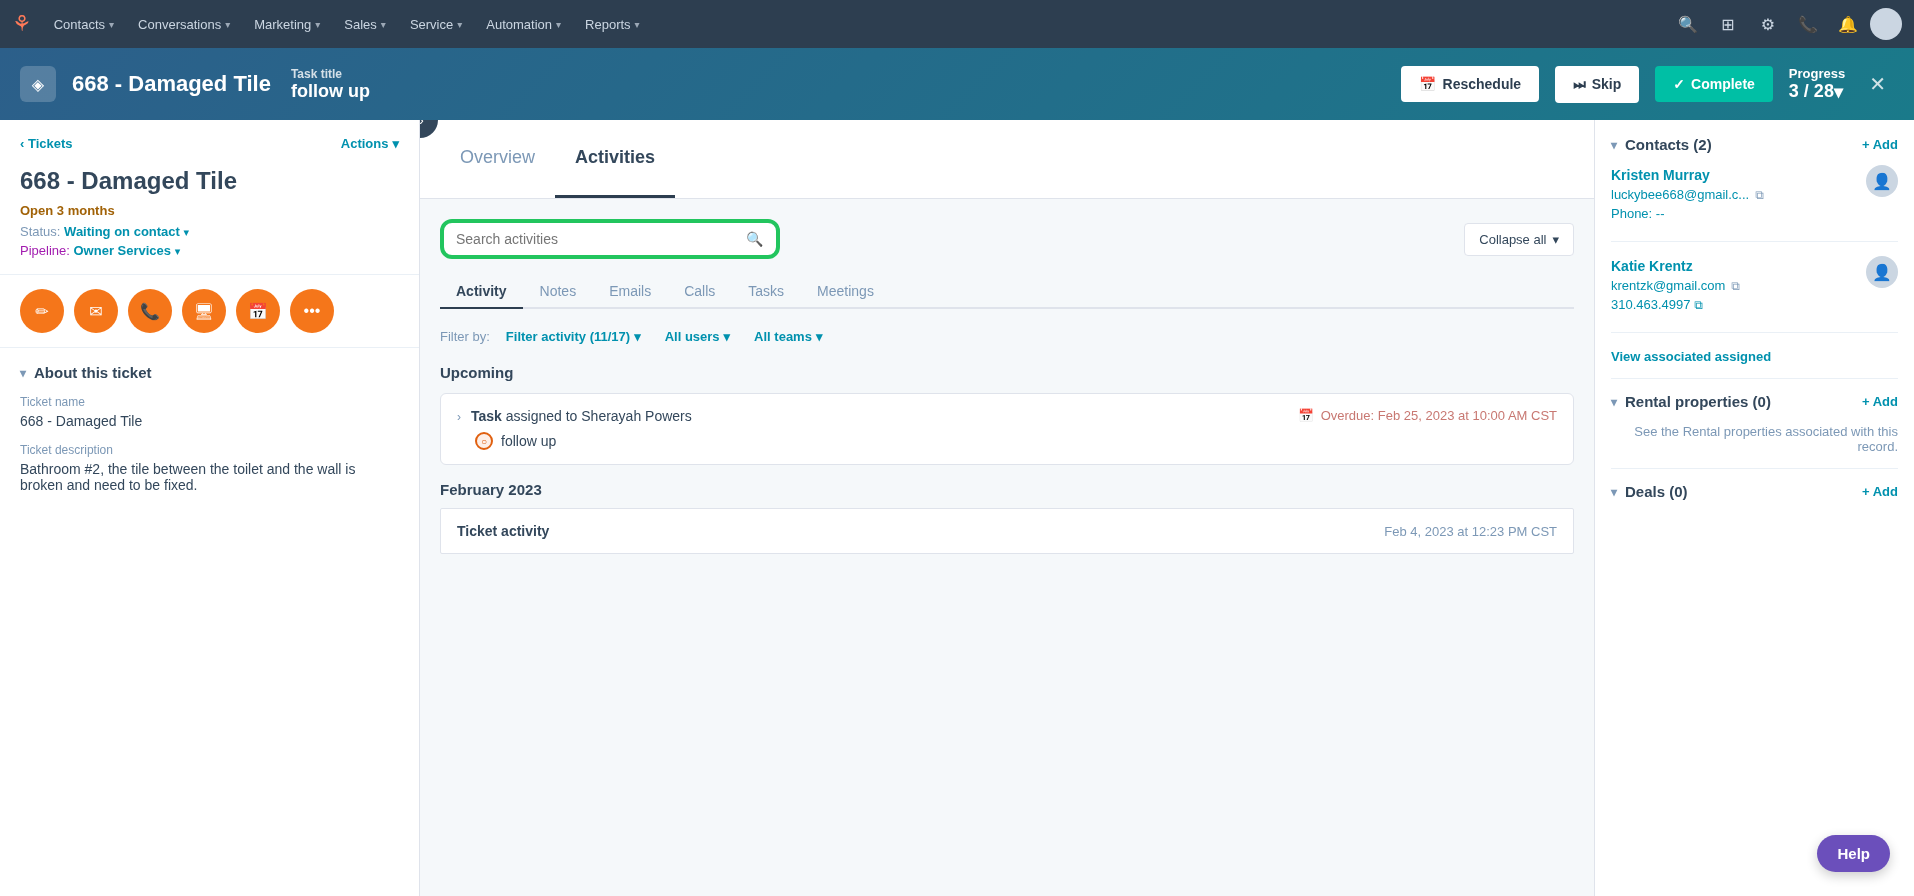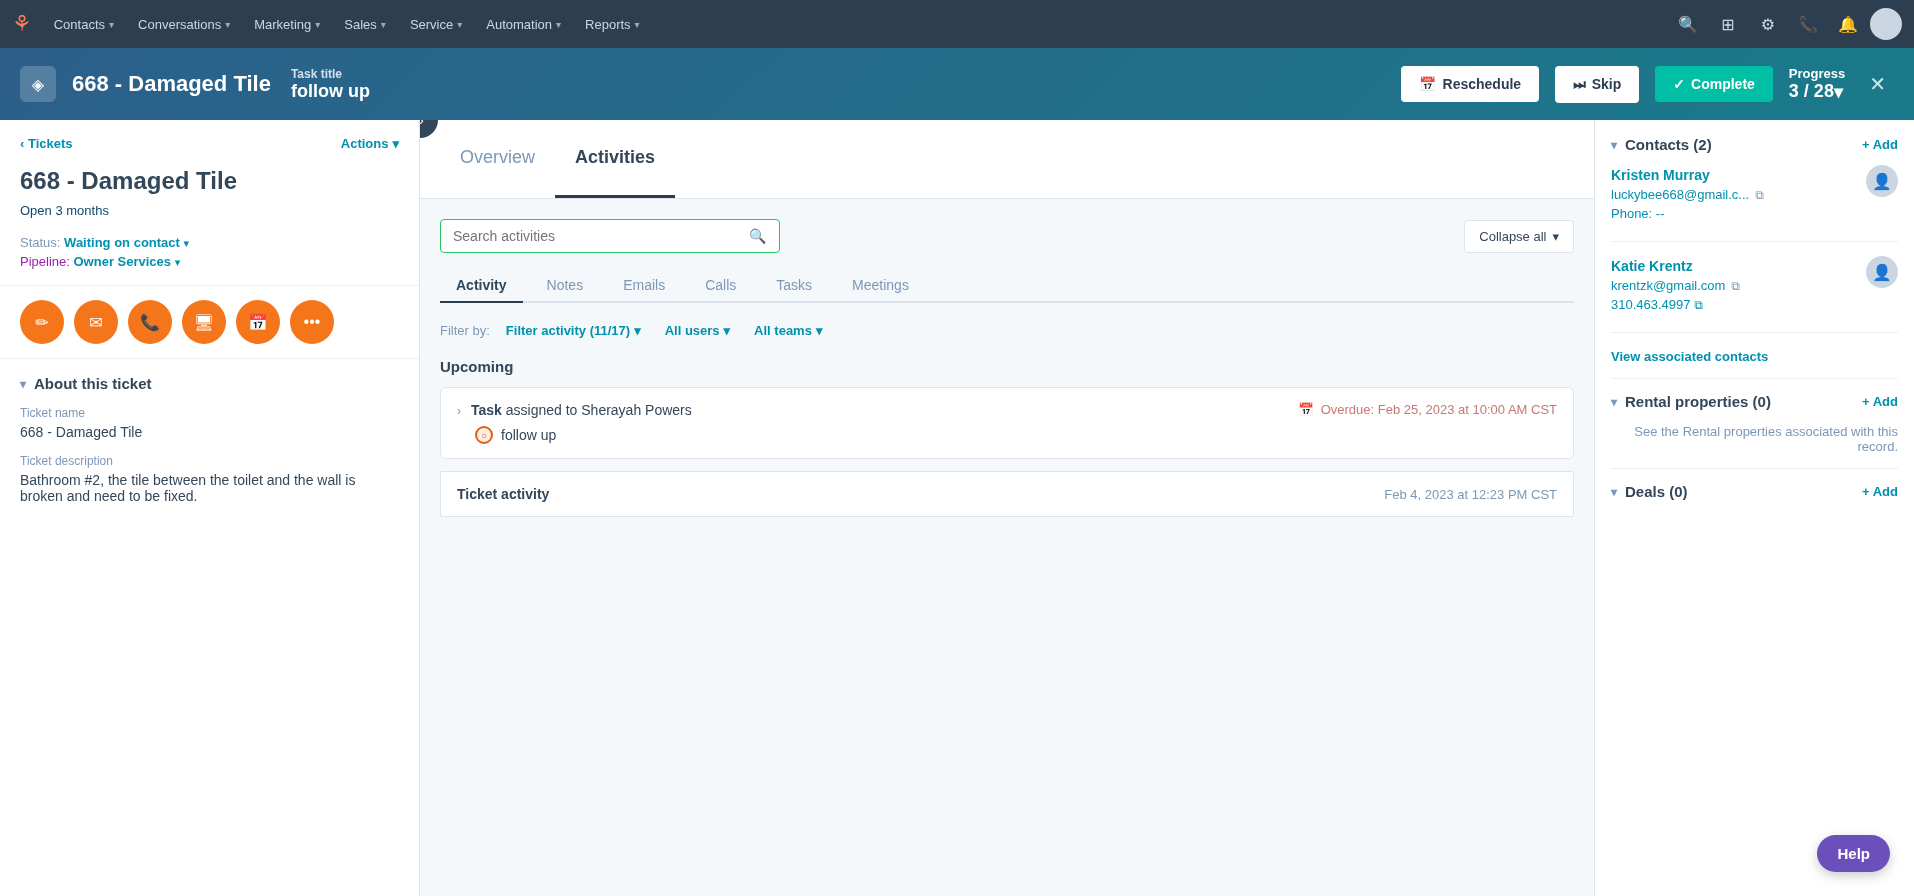--- a/index.html
+++ b/index.html
@@ -136,21 +136,21 @@
       color: #0091ae;
       font-size: 13px;
       cursor: pointer;
       font-weight: 600;
       display: flex;
       align-items: center;
       gap: 4px;
       margin-left: auto;
     }
     .record-title { font-size: 24px; font-weight: 700; color: #33475b; margin-bottom: 8px; }
-    .record-meta { font-size: 13px; color: #0c4a6e; margin-bottom: 17px; }
+    .record-meta { font-size: 13px; color: #a16207; margin-bottom: 6px; font-weight: bold; }
     .record-status { font-size: 13px; margin-bottom: 4px; }
     .record-status span.label { color: #7c98b6; }
     .record-status span.val { color: #0091ae; cursor: pointer; font-weight: 600; }
     .record-pipeline { font-size: 13px; }
     .record-pipeline span.label { color: #a21caf; }
     .record-pipeline span.val { color: #0091ae; cursor: pointer; font-weight: 600; }
 
     
     .action-icons {
       display: flex;
@@ -220,22 +220,22 @@
 
     .search-filter-row {
       display: flex;
       align-items: center;
       gap: 12px;
       margin-bottom: 16px;
     }
     .search-box {
       flex: 1;
       max-width: 340px;
-      border: 1px solid #22c55e;
-      border-radius: 4px;
+      border: 4px solid #22c55e;
+      border-radius: 12px;
       padding: 8px 12px;
       font-size: 14px;
       display: flex;
       align-items: center;
       gap: 8px;
       background: white;
       cursor: text;
     }
     .search-box input {
       border: none;
@@ -255,21 +255,21 @@
       cursor: pointer;
       display: flex;
       align-items: center;
       gap: 6px;
       color: #33475b;
       font-weight: 400;
     }
 
     .sub-tabs {
       display: flex;
-      gap: 8px;
+      gap: 1px;
       border-bottom: 2px solid #dfe3eb;
       margin-bottom: 16px;
     }
     .sub-tab {
       padding: 8px 16px;
       font-size: 14px;
       color: #7c98b6;
       cursor: pointer;
       border-bottom: 2px solid transparent;
       margin-bottom: -2px;
@@ -642,20 +642,21 @@
             <span>📅</span>
             <span>Overdue: Feb 25, 2023 at 10:00 AM CST</span>
           </div>
         </div>
         <div class="activity-task-row">
           <div class="task-circle">○</div>
           <span class="task-name">follow up</span>
         </div>
       </div>
 
+      <div class="month-label">February 2023</div>
 
       <div class="ticket-activity-card">
         <span class="ticket-activity-label">Ticket activity</span>
         <span class="ticket-activity-date">Feb 4, 2023 at 12:23 PM CST</span>
       </div>
     </div>
   </div>
 
   <div class="right-panel">
     <div class="section-header">
@@ -698,21 +699,21 @@
           </div>
           <div class="contact-phone">
             <span class="val">310.463.4997</span>
             <span class="copy-icon">⧉</span>
           </div>
         </div>
         <div class="avatar-placeholder">👤</div>
       </div>
     </div>
 
-    <div class="view-contacts-link">View associated contacts</div>
+    <div class="view-contacts-link">View associated assigned</div>
 
     <hr class="right-divider">
 
     <div class="section-header">
       <div class="section-title">
         <span class="chevron">▾</span>
         <span>Rental properties (0)</span>
       </div>
       <span class="add-link">+ Add</span>
     </div>

